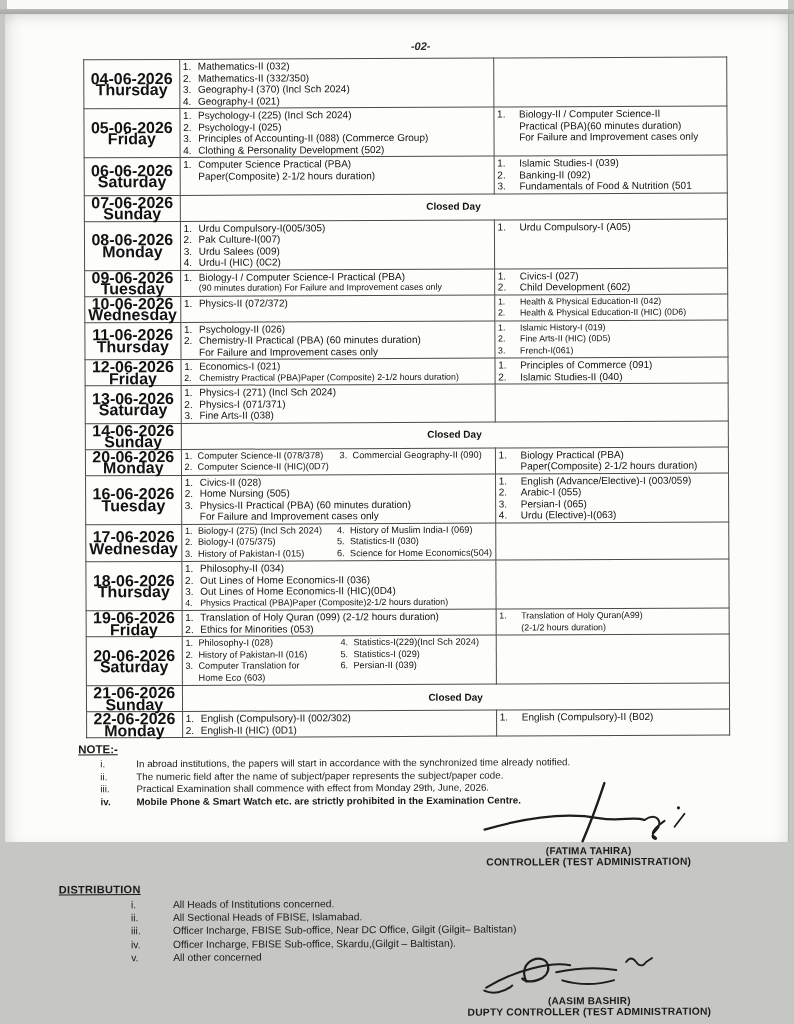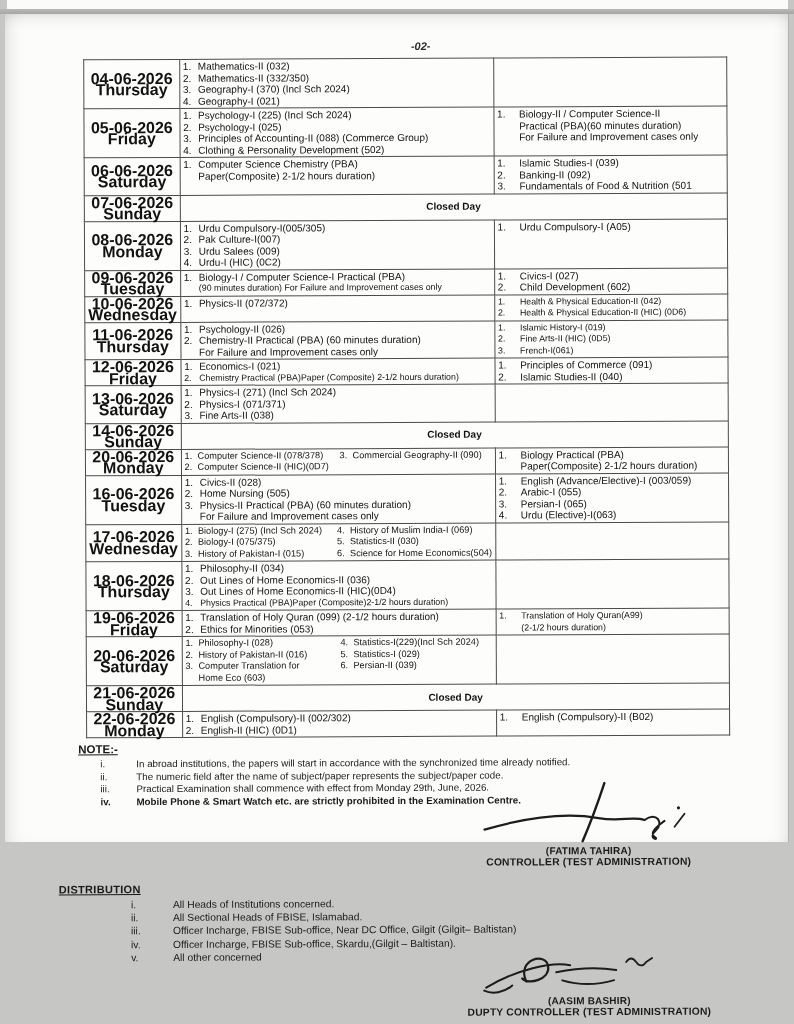--- a/index.html
+++ b/index.html
@@ -146,21 +146,21 @@
           </tr>
           <tr>
             <td class="date-cell">
               <div class="dt">06-06-2026</div>
               <div class="dt">Saturday</div>
             </td>
             <td class="mid-cell">
               <div class="list ">
                 <div class="item">
                   <span class="num">1.</span>
-                  <span class="txt">Computer Science  Chemistry (PBA)</span>
+                  <span class="txt">Computer Science  Practical (PBA)</span>
                 </div>
                 <div class="item">
                   <span class="num"></span>
                   <span class="txt">Paper(Composite) 2-1/2 hours duration)</span>
                 </div>
               </div>
             </td>
             <td class="right-cell">
               <div class="list rlist">
                 <div class="item">

